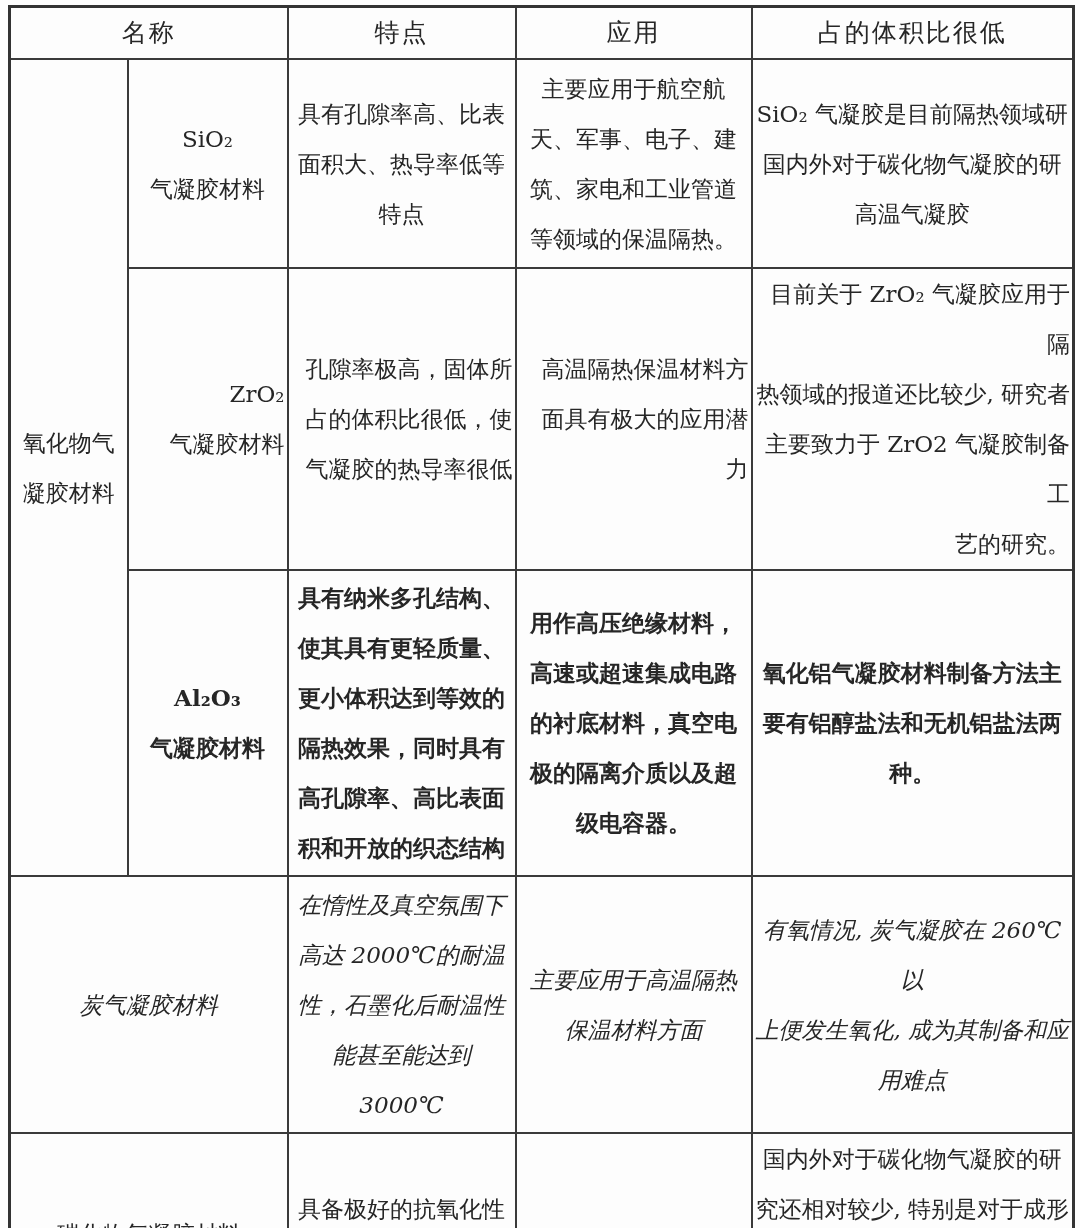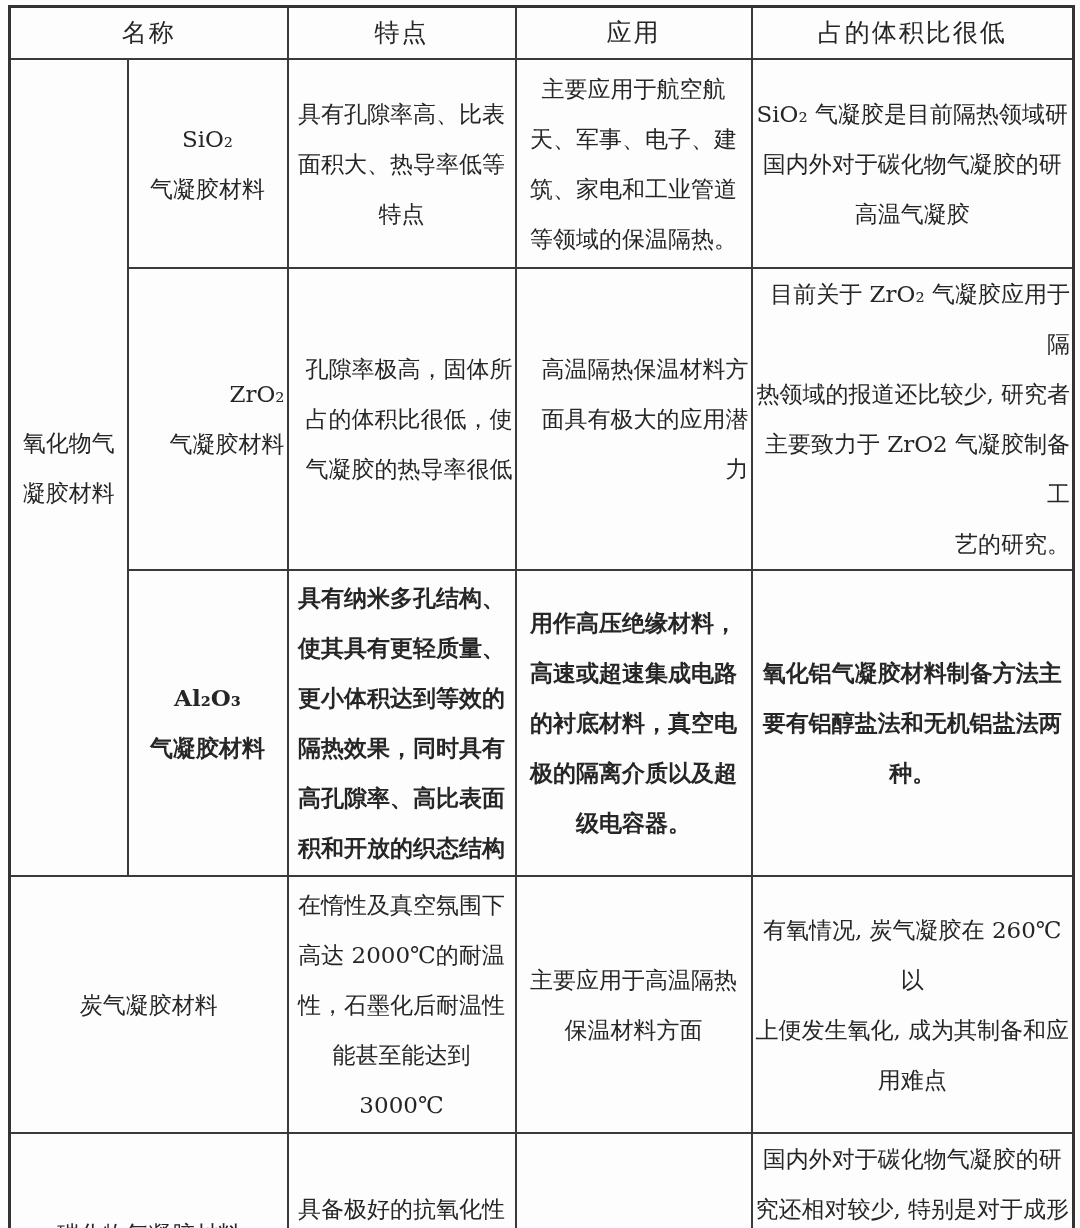--- a/index.html
+++ b/index.html
@@ -38,21 +38,21 @@
   }
   tr.header-row td {
     height: 50px;
     font-size: 25px;
     line-height: 50px;
     letter-spacing: 2px;
   }
   tr.row-sio2   td { height: 207px; text-align: center; }
   tr.row-zro2   td { height: 201px; text-align: right; }
   tr.row-al2o3  td { height: 304px; font-weight: bold; }
-  tr.row-carbon td { height: 255px; }
+  tr.row-carbon td { height: 255px; font-style: italic; }
   tr.row-carbide td { height: 200px; }
 </style>
 </head>
 <body>
 
 <div class="page">
   <table class="materials">
     <colgroup>
       <col style="width:118px">
       <col style="width:160px">

